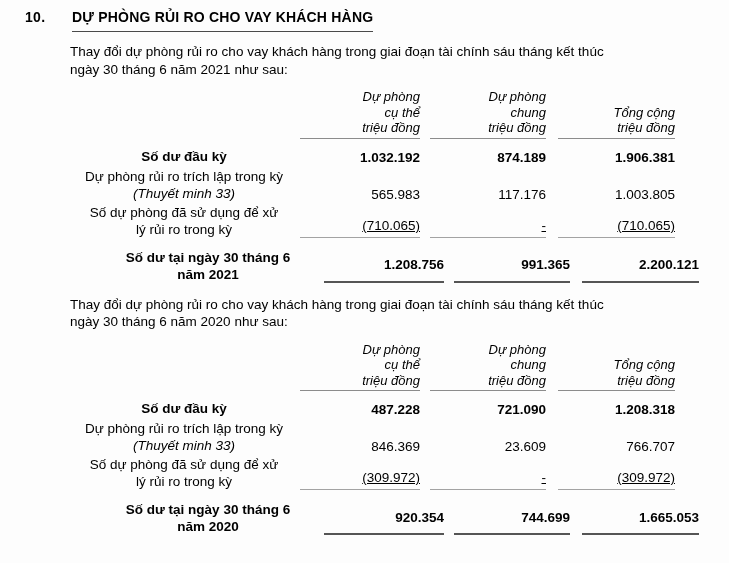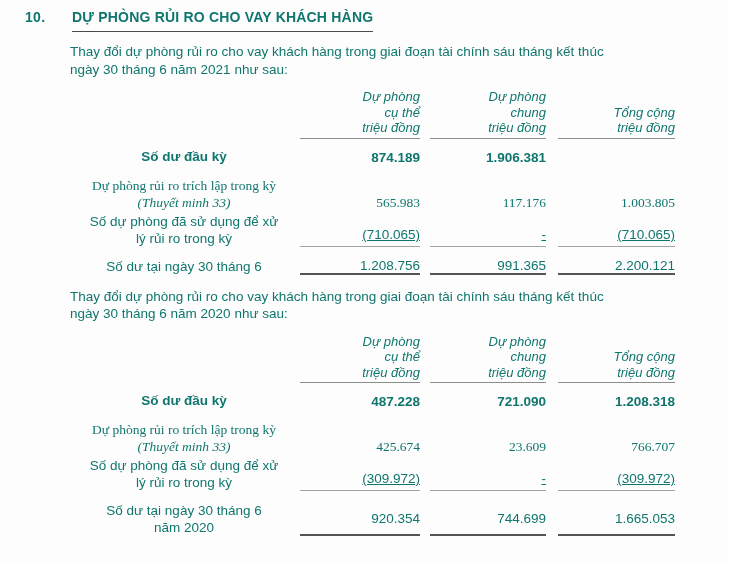--- a/index.html
+++ b/index.html
@@ -1,20 +1,20 @@
 <!DOCTYPE html>
 <html><head>
 <meta charset="utf-8">
 <style>
   * { box-sizing: border-box; margin: 0; padding: 0; }
   html, body { background: #fdfdfd; }
   .page {
     width: 729px; height: 563px;
     background: #fdfdfd;
-    color: #0f766e;
+    color: #000000;
     font-family: "Liberation Sans", "DejaVu Sans", sans-serif;
     padding: 9px 26px 12px 25px;
     overflow: hidden;
   }
   .sec-head { display: flex; align-items: flex-start; }
   .sec-num { width: 47px; font-weight: 700; font-size: 14px; letter-spacing: .3px; }
   .sec-title {
     font-weight: 700; font-size: 14px; letter-spacing: .2px;
     padding-bottom: 6px; border-bottom: 1.5px solid #4a4a4a;
   }
@@ -27,25 +27,25 @@
   .num { display: flex; justify-content: flex-end; align-items: flex-end; text-align: right; }
   .c2 { margin-left: 10px; }
   .c3 { margin-left: 12px; }
   .thead { margin-top: 11px; align-items: end; }
   .th {
     font-style: italic; font-size: 13px; line-height: 15.5px; text-align: right;
     padding-bottom: 2px; border-bottom: 1px solid #8c8c8c;
   }
   .th span { display: block; }
   .r-open { margin-top: 9px; font-weight: 700; }
-  .r-charged { margin-top: 12px; font-family: Liberation Serif, serif; }
+  .r-charged { margin-top: 3px; }
   .it { font-style: italic; }
   .r-used { margin-top: 2px; }
   .r-used .num { border-bottom: 1px solid #a3a3a3; padding-bottom: 4px; text-decoration: underline; }
-  .r-total { margin-top: 11px; font-weight: 400; }
+  .r-total { margin-top: 11px; font-weight: 700; margin-left: 24px; }
   .r-total .num { align-items: center; border-bottom: 2px solid #555555; }
 </style>
 </head>
 <body>
 
 <div class="page">
 
   <div class="sec-head">
     <div class="sec-num">10.</div>
     <div class="sec-title">DỰ PHÒNG RỦI RO CHO VAY KHÁCH HÀNG</div>
@@ -72,20 +72,21 @@
       <div class="cell th c3">
         <span>Tổng cộng</span>
         <span>triệu đồng</span>
       </div>
     </div>
 
     <div class="trow r-open">
       <div class="cell lbl">
         <span>Số dư đầu kỳ</span>
       </div>
+      <div class="cell num c1">1.032.192</div>
       <div class="cell num c2">874.189</div>
       <div class="cell num c3">1.906.381</div>
     </div>
 
     <div class="trow r-charged">
       <div class="cell lbl">
         <span>Dự phòng rủi ro trích lập trong kỳ</span>
         <span class="it">(Thuyết minh 33)</span>
       </div>
       <div class="cell num c1">565.983</div>
@@ -99,20 +100,21 @@
         <span>lý rủi ro trong kỳ</span>
       </div>
       <div class="cell num c1">(710.065)</div>
       <div class="cell num c2">-</div>
       <div class="cell num c3">(710.065)</div>
     </div>
 
     <div class="trow r-total">
       <div class="cell lbl">
         <span>Số dư tại ngày 30 tháng 6</span>
+        <span>năm 2021</span>
       </div>
       <div class="cell num c1">1.208.756</div>
       <div class="cell num c2">991.365</div>
       <div class="cell num c3">2.200.121</div>
     </div>
   </div>
 
   <p class="intro" style="margin-top:13px;">
     <span>Thay đổi dự phòng rủi ro cho vay khách hàng trong giai đoạn tài chính sáu tháng kết thúc</span><br>
     <span>ngày 30 tháng 6 năm 2020 như sau:</span>
@@ -144,21 +146,21 @@
       <div class="cell num c1">487.228</div>
       <div class="cell num c2">721.090</div>
       <div class="cell num c3">1.208.318</div>
     </div>
 
     <div class="trow r-charged">
       <div class="cell lbl">
         <span>Dự phòng rủi ro trích lập trong kỳ</span>
         <span class="it">(Thuyết minh 33)</span>
       </div>
-      <div class="cell num c1">425.674</div>
+      <div class="cell num c1">846.369</div>
       <div class="cell num c2">23.609</div>
       <div class="cell num c3">766.707</div>
     </div>
 
     <div class="trow r-used">
       <div class="cell lbl">
         <span>Số dự phòng đã sử dụng để xử</span>
         <span>lý rủi ro trong kỳ</span>
       </div>
       <div class="cell num c1">(309.972)</div>

